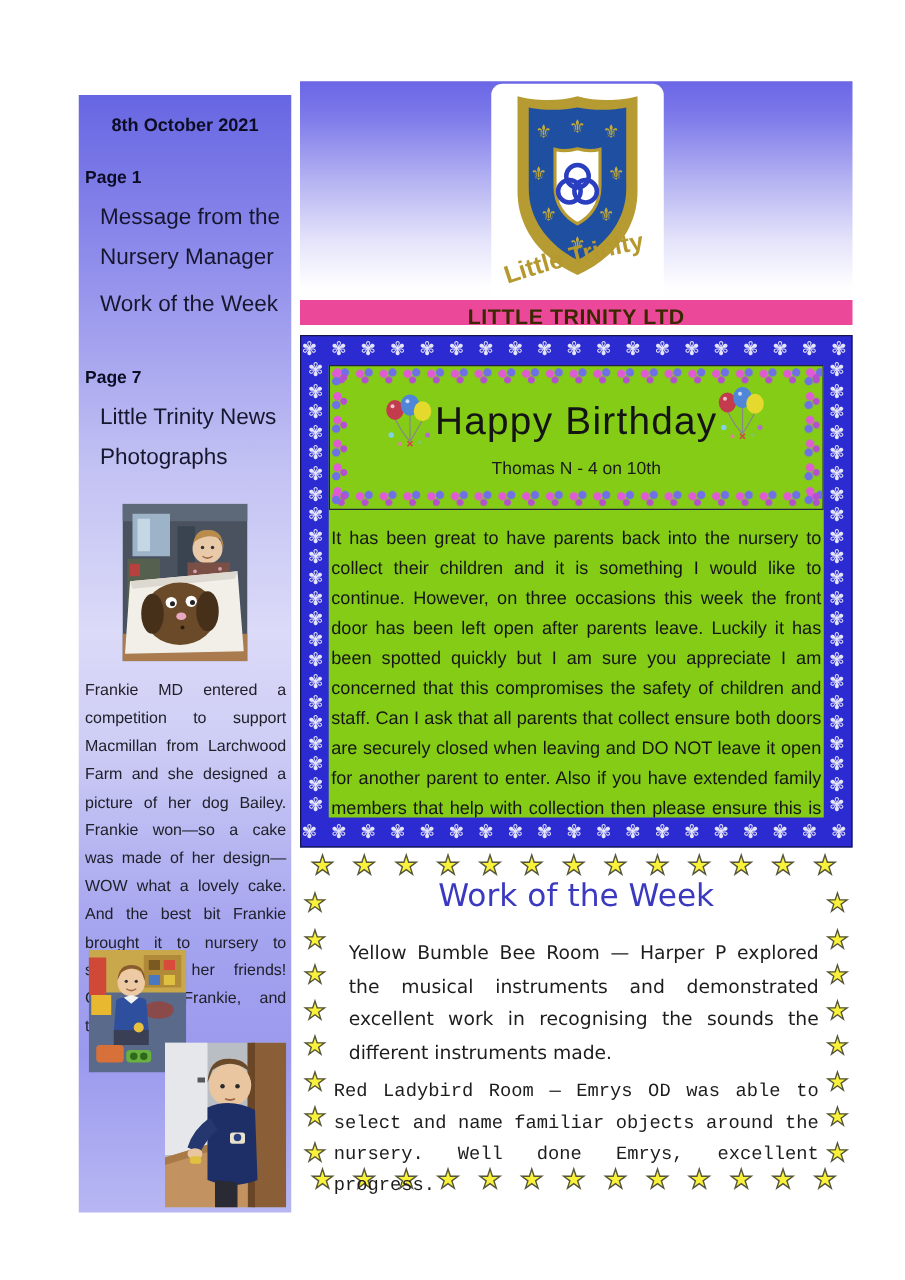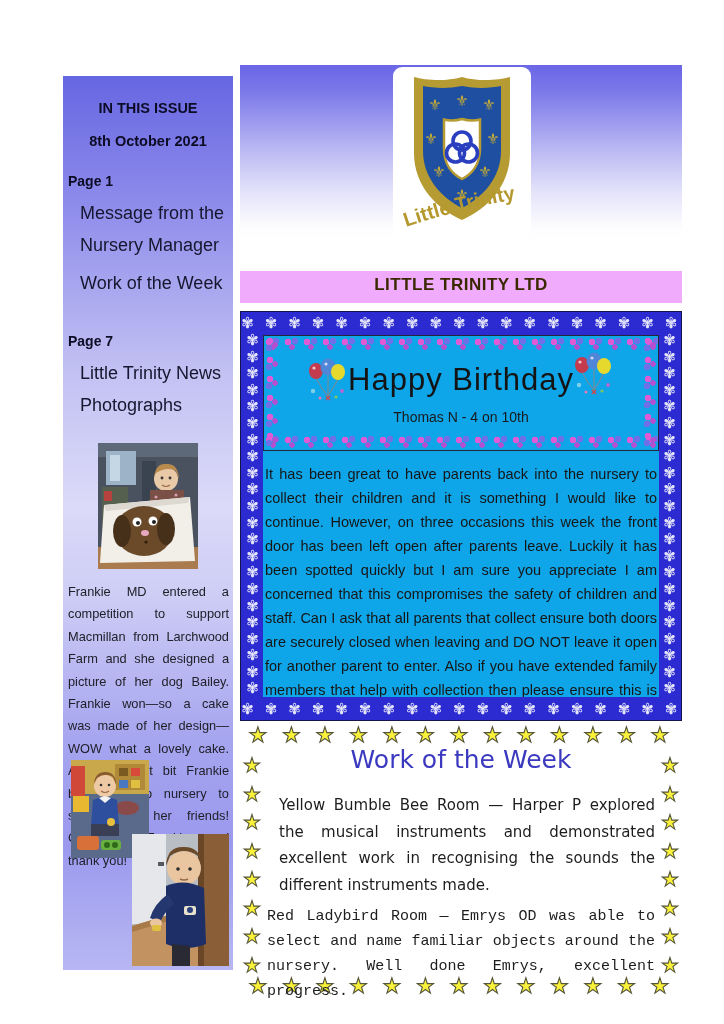--- a/index.html
+++ b/index.html
@@ -19,32 +19,32 @@
   .photo1{display:block;margin:30px auto 0 auto;}
   .frankie{margin:12px 4px 0 5px;font-size:12.8px;line-height:22.4px;text-align:justify;color:#20202a;}
   .photo2{position:absolute;left:8px;top:684px;}
   .photo3{position:absolute;left:69px;top:758px;}
 
   
   .main{position:absolute;left:240px;top:65px;width:442px;}
   .header{position:relative;height:175px;
     background:linear-gradient(180deg,#6a66e6 0%,#7d7aea 16%,#b6b4f2 46%,#e3e2fa 72%,#fdfdff 93%,#ffffff 100%);}
   .logo-box{position:absolute;left:153px;top:2px;width:138px;height:172px;background:#ffffff;border-radius:9px;}
-  .banner{height:32px;line-height:28px;background:#f0abfc;text-align:center;font-weight:bold;
-          font-size:17px;color:#3a2800;letter-spacing:.5px;margin-top:31px;}
+  .banner{height:20px;line-height:28px;background:#ec4899;text-align:center;font-weight:bold;
+          font-size:17px;color:#3a2800;letter-spacing:.5px;}
 
   
   .frame{position:relative;margin-top:8px;height:410px;background:#2b2bd1;border:1px solid #15154a;box-sizing:border-box;}
   .flower{color:#e4e4fb;font-size:15px;}
   .fl-top,.fl-bottom{position:absolute;left:0;right:0;text-align:center;letter-spacing:3.4px;line-height:22px;height:22px;overflow:hidden;}
   .fl-top{top:0;} .fl-bottom{bottom:0;}
   .fl-left,.fl-right{position:absolute;top:20px;bottom:20px;width:21px;white-space:pre-line;
       text-align:center;line-height:16.6px;overflow:hidden;}
   .fl-left{left:1px;} .fl-right{right:1px;}
-  .frame-inner{position:absolute;left:22px;top:23px;right:22px;bottom:23px;background:#0ea5e9;overflow:hidden;}
+  .frame-inner{position:absolute;left:22px;top:23px;right:22px;bottom:23px;background:#84cc16;overflow:hidden;}
 
   
   .bday{position:relative;height:116px;border:1.5px solid #26263a;box-sizing:border-box;overflow:hidden;}
   .bstrip{position:absolute;}
   .b-top,.b-bottom{left:0;right:0;height:16px;background-repeat:repeat-x;background-size:19px 16px;
     background-image:
       radial-gradient(circle at 5px 6px,#e05ad5 0 3px,rgba(0,0,0,0) 3.6px),
       radial-gradient(circle at 12px 5px,#6f6fe8 0 3px,rgba(0,0,0,0) 3.6px),
       radial-gradient(circle at 9px 11px,#b44fd0 0 2.5px,rgba(0,0,0,0) 3.1px);}
   .b-top{top:0;} .b-bottom{bottom:0;}
@@ -74,21 +74,20 @@
   .work-item{position:absolute;left:27px;right:27px;margin:0;text-align:justify;
       font-size:15px;line-height:26.5px;color:#1d1d1d;}
   .w1{top:71px;margin-left:12px;} .w2{top:183px;line-height:25px;font-family:Liberation Mono, monospace;}
 </style>
 </head>
 <body>
 
 <div class="page">
 
   <aside class="sidebar">
-    <div class="s-title">IN THIS ISSUE</div>
     <div class="s-date">8th October 2021</div>
 
     <div class="s-page">Page 1</div>
     <div class="s-item">Message from the</div>
     <div class="s-item">Nursery  Manager</div>
     <div class="s-item gap">Work of the Week</div>
 
     <div class="s-page p2">Page 7</div>
     <div class="s-item">Little Trinity  News</div>
     <div class="s-item">Photographs</div>

